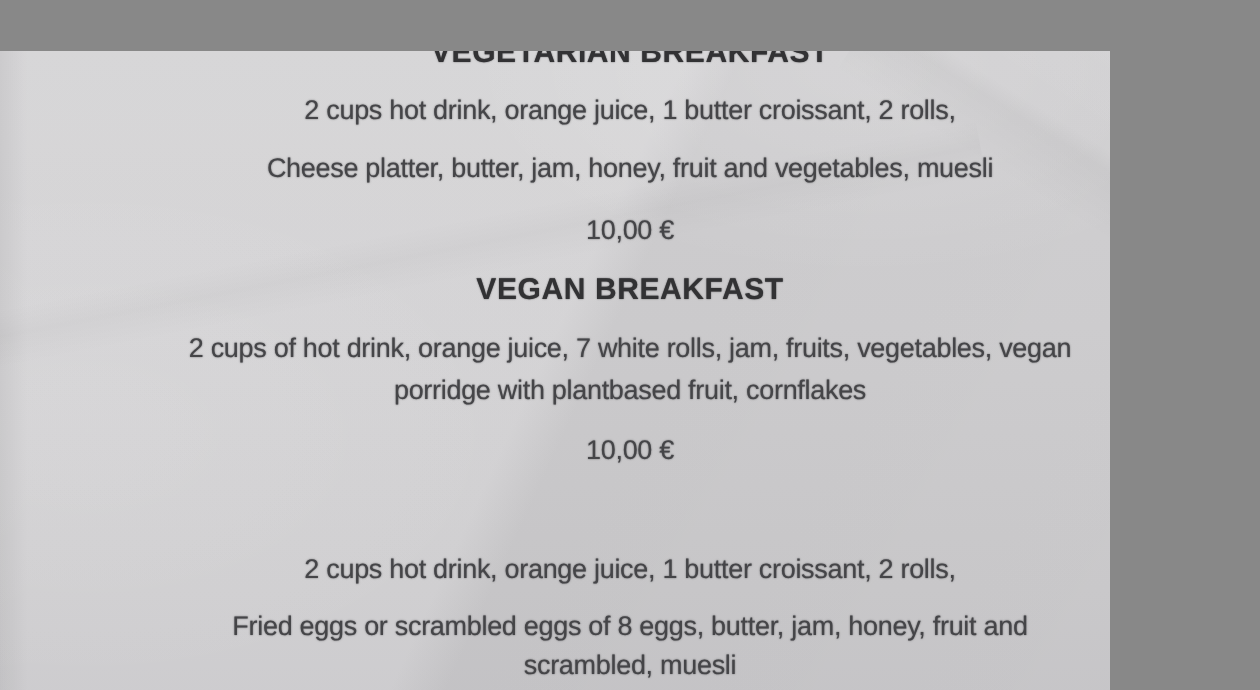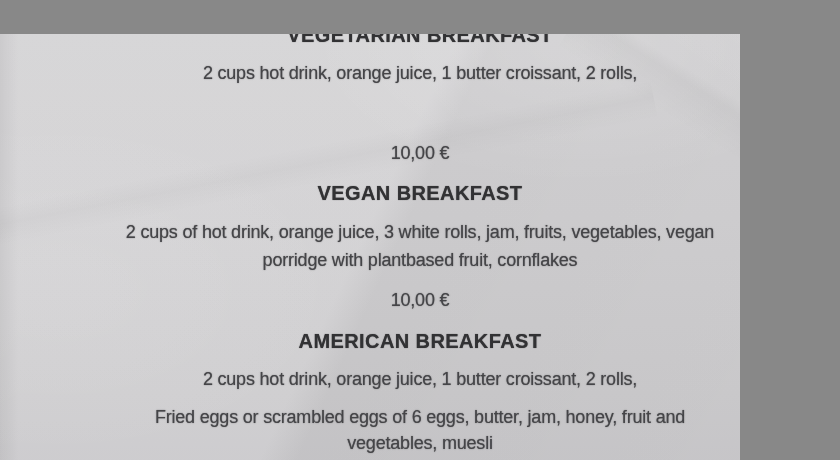--- a/index.html
+++ b/index.html
@@ -76,25 +76,25 @@
 </style>
 </head>
 <body>
 
 <div class="paper">
   <div class="crease-topright"></div>
   <div class="crease-mid"></div>
 
   <div class="line title-line p1">VEGETARIAN BREAKFAST</div>
   <div class="line body-line p2">2 cups hot drink, orange juice, 1 butter croissant, 2 rolls,</div>
+  <div class="line body-line p3">Cheese platter, butter, jam, honey, fruit and vegetables, muesli</div>
   <div class="line body-line p4">10,00 €</div>
 
   <div class="line title-line p5">VEGAN BREAKFAST</div>
-  <div class="line body-line p6">2 cups of hot drink, orange juice, 3 white rolls, jam, fruits, vegetables, vegan</div>
+  <div class="line body-line p6">2 cups of hot drink, orange juice, 7 white rolls, jam, fruits, vegetables, vegan</div>
   <div class="line body-line p7">porridge with plantbased fruit, cornflakes</div>
   <div class="line body-line p8">10,00 €</div>
 
-  <div class="line title-line p9">AMERICAN BREAKFAST</div>
   <div class="line body-line p10">2 cups hot drink, orange juice, 1 butter croissant, 2 rolls,</div>
-  <div class="line body-line p11">Fried eggs or scrambled eggs of 6 eggs, butter, jam, honey, fruit and</div>
-  <div class="line body-line p12">vegetables, muesli</div>
+  <div class="line body-line p11">Fried eggs or scrambled eggs of 8 eggs, butter, jam, honey, fruit and</div>
+  <div class="line body-line p12">scrambled, muesli</div>
   <div class="line body-line p13">12,00 €</div>
 </div>
 
 </body></html>

